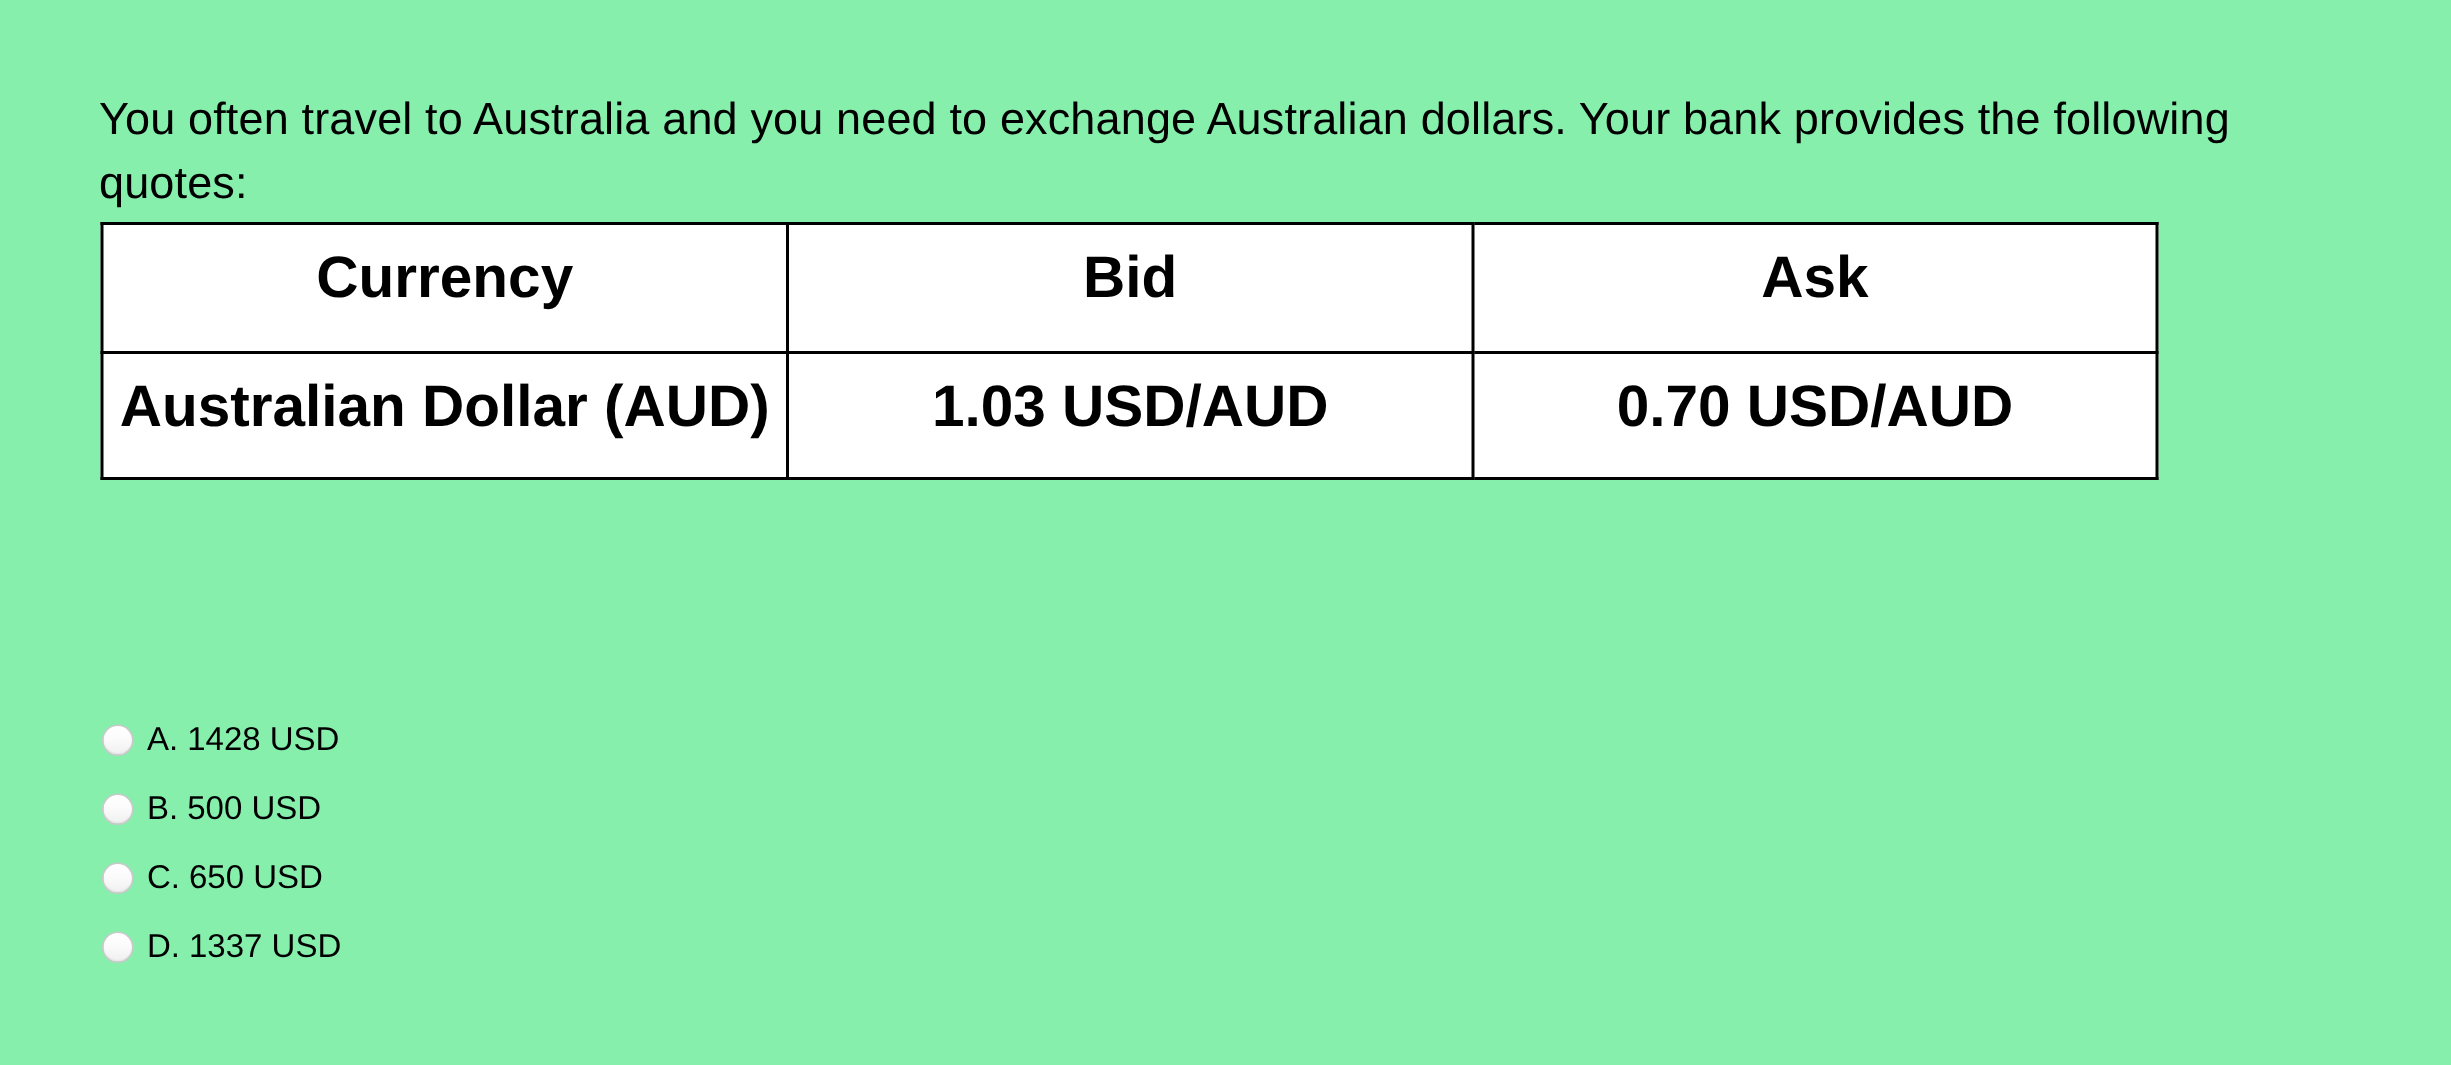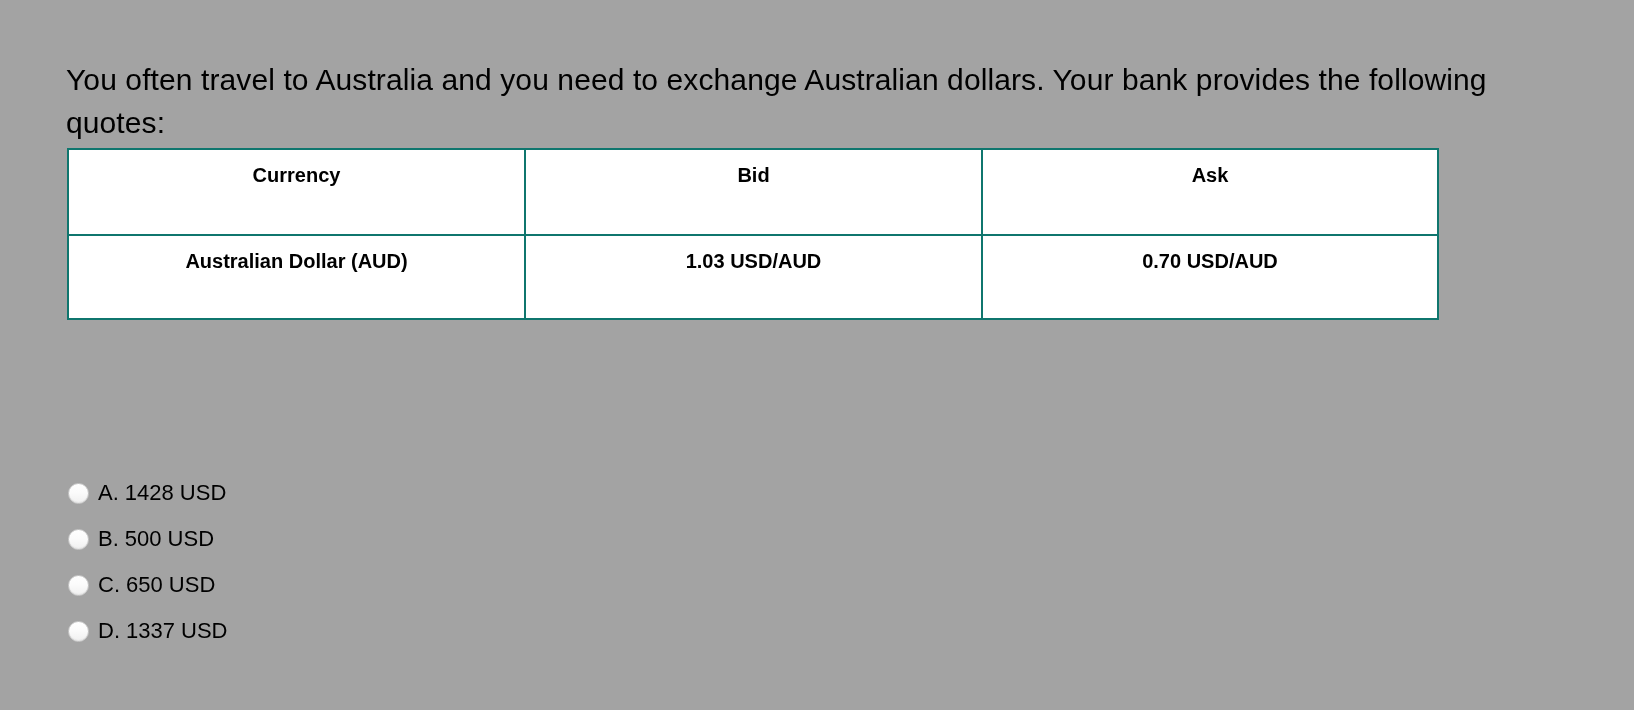--- a/index.html
+++ b/index.html
@@ -14,21 +14,21 @@
     overflow: hidden;
     font-family: "Liberation Sans", sans-serif;
     color: #000000;
     -webkit-font-smoothing: antialiased;
   }
 
   .page {
     position: relative;
     width: 1634px;
     height: 710px;
-    background: #a3a3a3;
+    background: #86efac;
     box-sizing: border-box;
   }
 
   
   .intro {
     position: absolute;
     left: 66px;
     top: 28px;
     width: 1500px;
     font-size: 30px;
@@ -46,23 +46,23 @@
     border-collapse: collapse;
     table-layout: fixed;
     background: #ffffff;
   }
   .quotes-table col.c-currency { width: 457px; }
   .quotes-table col.c-bid      { width: 457px; }
   .quotes-table col.c-ask      { width: 456px; }
 
   .quotes-table th,
   .quotes-table td {
-    border: 2px solid #0f766e;
+    border: 2px solid #000000;
     text-align: center;
-    font-size: 20px;
+    font-size: 39px;
     padding: 0;
     background: #ffffff;
   }
   .quotes-table th {
     height: 86px;
     font-weight: bold;
     vertical-align: top;
     padding-top: 14px;
     box-sizing: border-box;
   }

